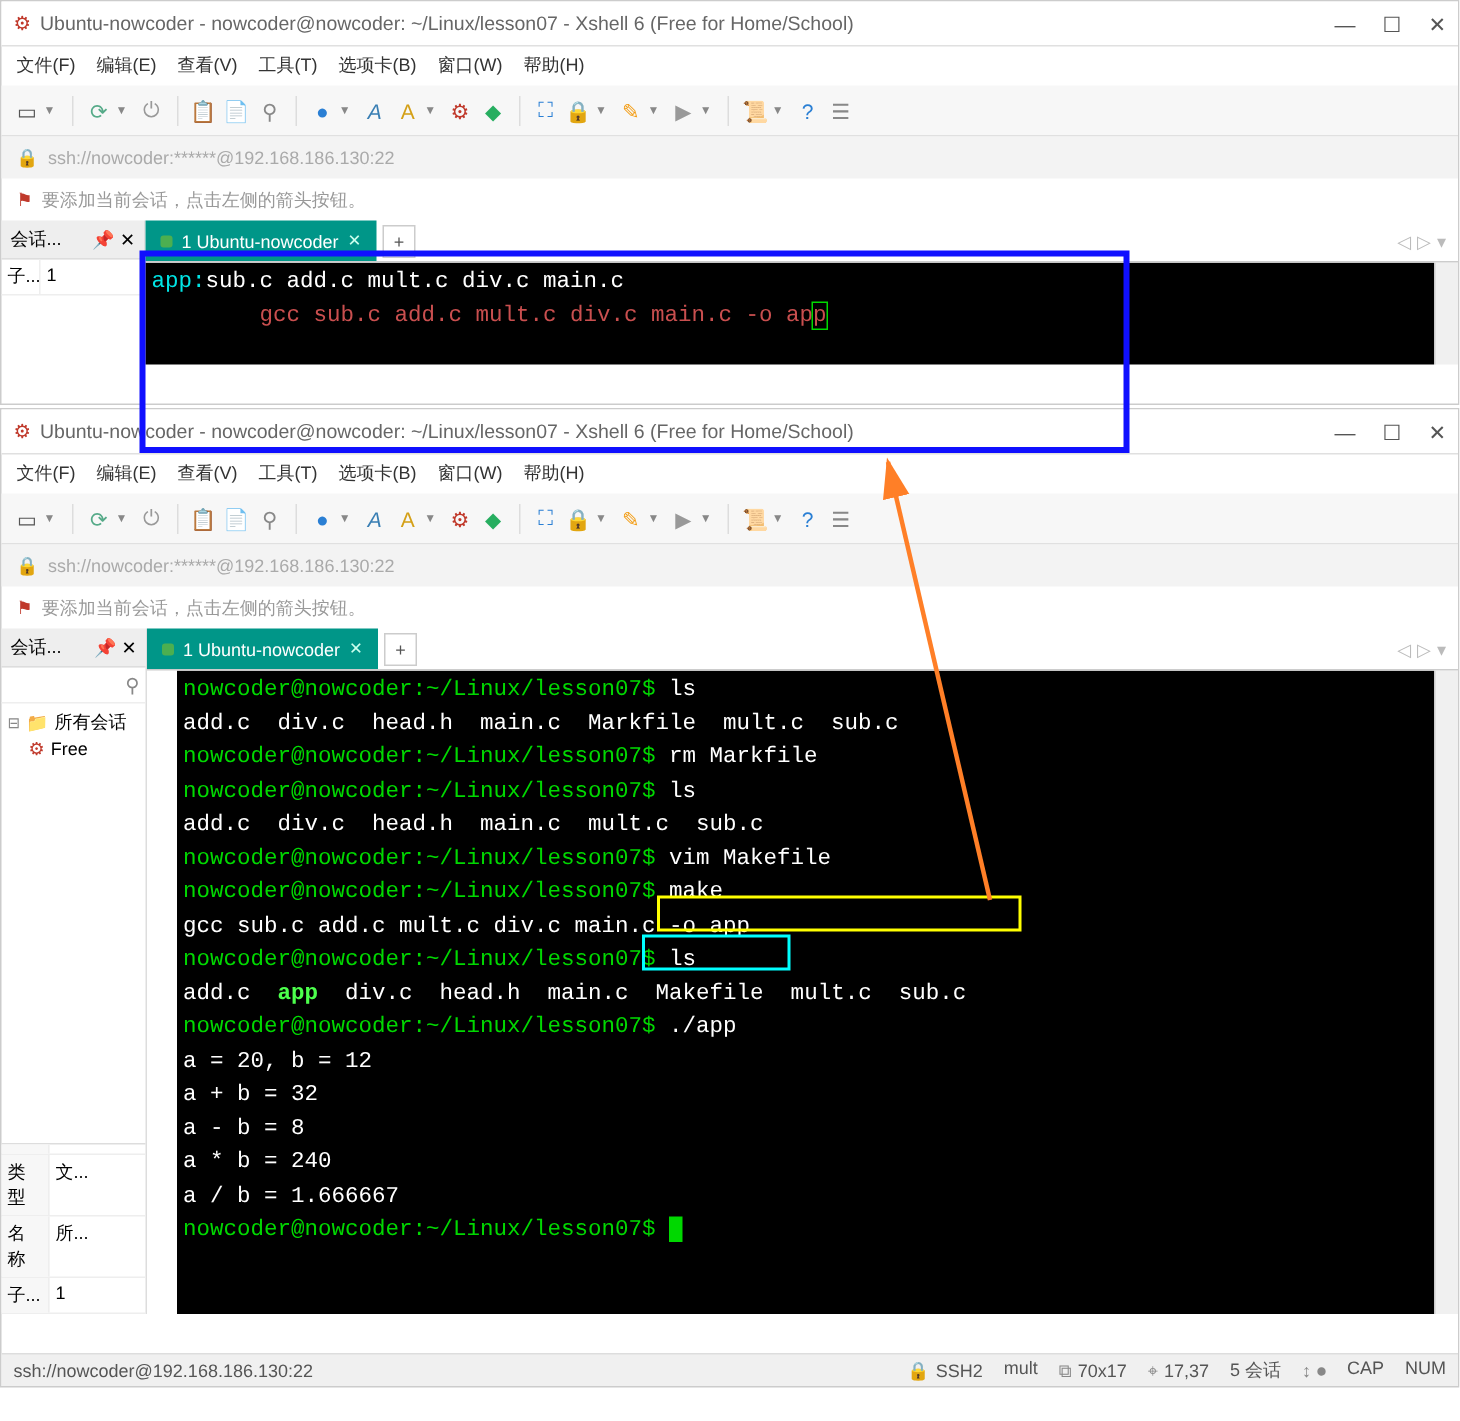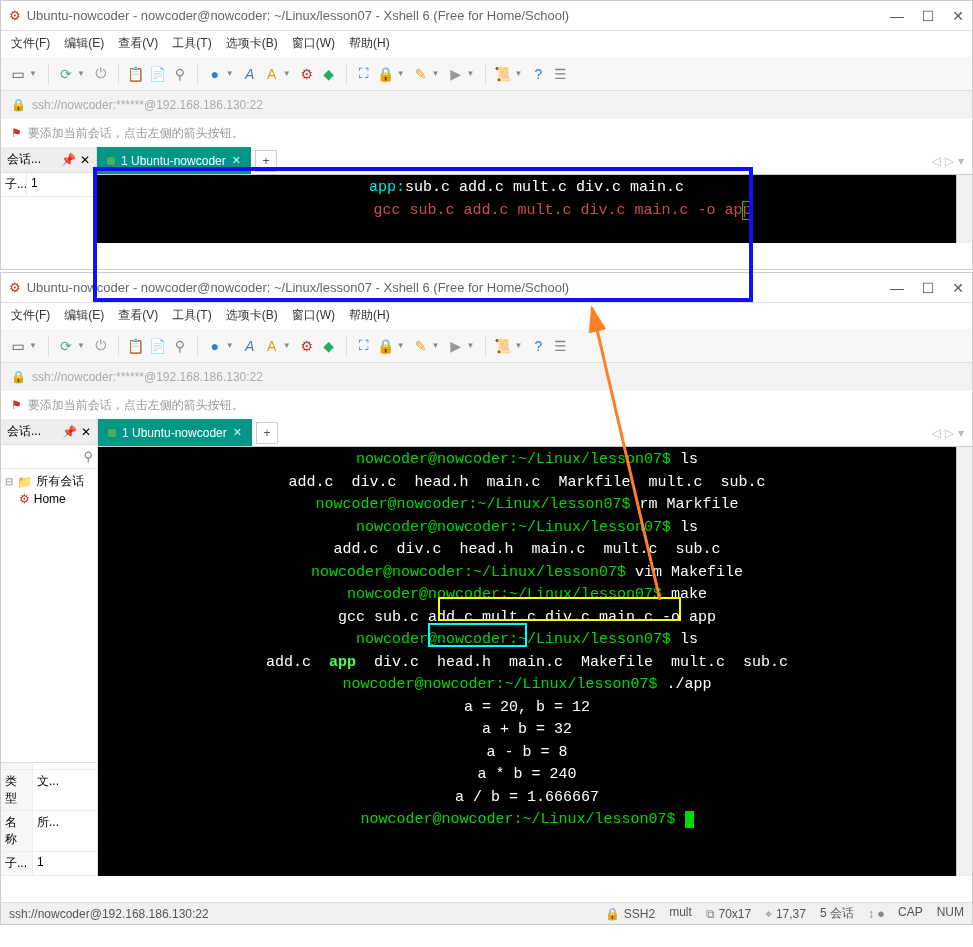--- a/index.html
+++ b/index.html
@@ -57,21 +57,21 @@
 .tree .folder::before { content: "⊟"; color: #888; font-size: 10px; }
 .tree .file { display: flex; align-items: center; gap: 4px; margin-left: 14px; margin-top: 2px; }
 .props { border-top: 1px solid #ddd; }
 .props .row { display: flex; border-bottom: 1px solid #eee; }
 .props .lbl { width: 32px; border-right: 1px solid #eee; padding: 3px 4px; background: #f7f7f7; }
 .props .val { flex: 1; padding: 3px 4px; }
 
 .statusbar { position: absolute; bottom: 0; left: 0; right: 0; height: 22px; display: flex; align-items: center; gap: 14px; padding: 0 8px; background: #f0f0f0; border-top: 1px solid #ddd; font-size: 12px; color: #555; }
 .statusbar .group { display: flex; align-items: center; gap: 4px; }
 .statusbar .right { margin-left: auto; display: flex; gap: 14px; }
-.main-col { flex: 1; display: flex; flex-direction: column; text-align: center; }
+.main-col { flex: 1; display: flex; flex-direction: column; }
 .scroll-gutter { width: 16px; background: #f0f0f0; border-left: 1px solid #ccc; }
 .termrow { display: flex; align-items: stretch; }
 </style>
 </head>
 <body>
 
 <div class="window" style="position:absolute; left:0; top:0; width:973px; height:270px;">
   <div class="titlebar">
     <div class="titlebar-left">
       <span style="color:#c0392b;">⚙</span>
@@ -237,21 +237,21 @@
         <span>📌 ✕</span>
       </div>
       <div class="searchrow">⚲</div>
       <div class="tree">
         <div class="folder">
           <span style="color:#d4a017">📁</span>
           <span>所有会话</span>
         </div>
         <div class="file">
           <span style="color:#c0392b">⚙</span>
-          <span>Home</span>
+          <span>Free</span>
         </div>
       </div>
       <div class="props">
         <div class="row">
             <div class="lbl"></div>
             <div class="val"></div>
           </div>
         <div class="row">
             <div class="lbl">类型</div>
             <div class="val">文...</div>
@@ -274,21 +274,21 @@
           <span>1 Ubuntu-nowcoder</span>
           <span class="close">✕</span>
         </div>
         <div class="tab-add">+</div>
         <div class="tab-nav">
           <span>◁</span>
           <span>▷</span>
           <span>▾</span>
         </div>
       </div>
-      <div class="termrow" style="flex:1;">
+      <div class="termrow" style="flex:1;margin-left:20px;">
 <div class="terminal" style="flex:1;"><span class="term-green">nowcoder@nowcoder:~/Linux/lesson07$ </span><span>ls</span>
 <span>add.c  div.c  head.h  main.c  Markfile  mult.c  sub.c</span>
 <span class="term-green">nowcoder@nowcoder:~/Linux/lesson07$ </span><span>rm Markfile</span>
 <span class="term-green">nowcoder@nowcoder:~/Linux/lesson07$ </span><span>ls</span>
 <span>add.c  div.c  head.h  main.c  mult.c  sub.c</span>
 <span class="term-green">nowcoder@nowcoder:~/Linux/lesson07$ </span><span>vim Makefile</span>
 <span class="term-green">nowcoder@nowcoder:~/Linux/lesson07$ </span><span>make</span>
 <span>gcc sub.c add.c mult.c div.c main.c -o app</span>
 <span class="term-green">nowcoder@nowcoder:~/Linux/lesson07$ </span><span>ls</span>
 <span>add.c  </span><span class="term-greenbold">app</span><span>  div.c  head.h  main.c  Makefile  mult.c  sub.c</span>

